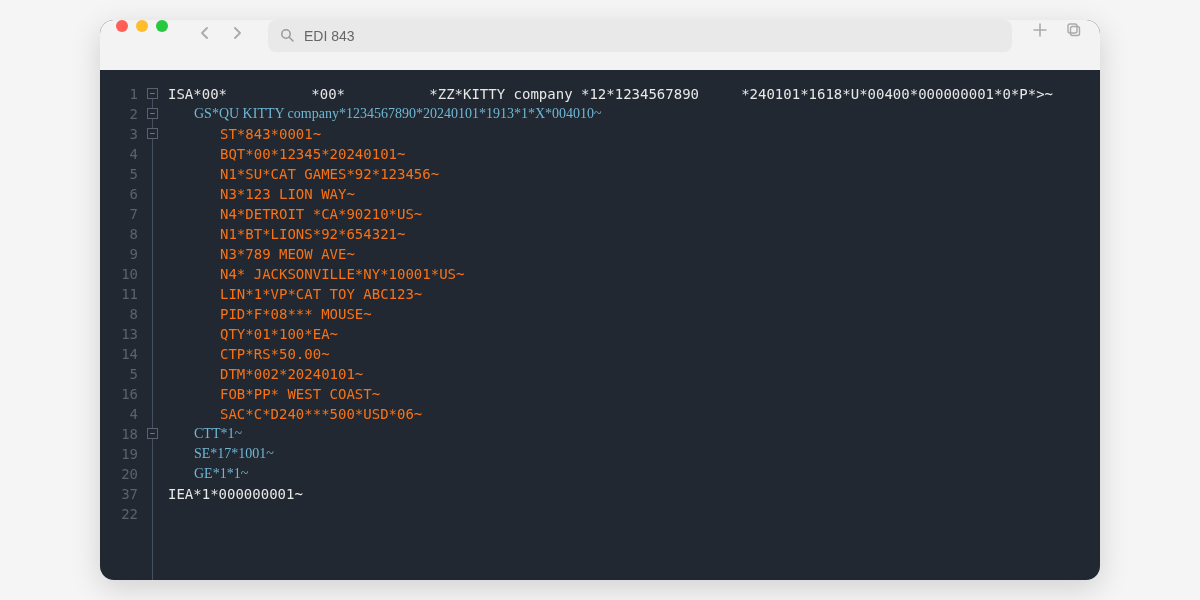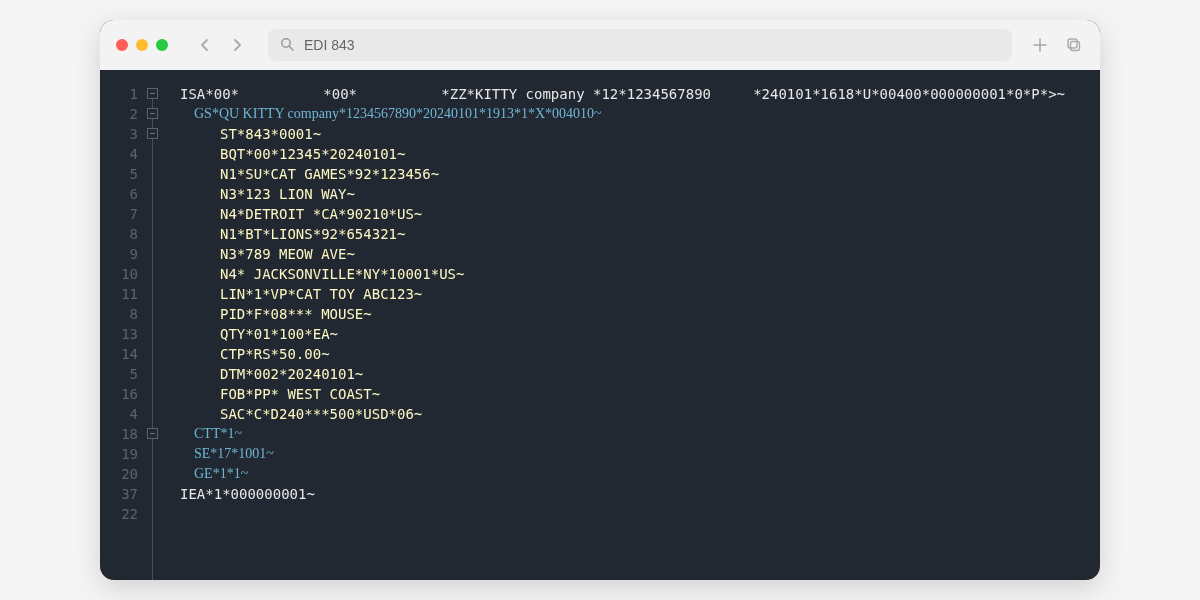--- a/index.html
+++ b/index.html
@@ -20,21 +20,21 @@
     border-radius: 14px;
     box-shadow: 0 8px 30px rgba(0,0,0,0.15);
     display: flex;
     flex-direction: column;
     overflow: hidden;
   }
   .titlebar {
     background: #f3f3f3;
     height: 50px;
     display: flex;
-    align-items: center;
+    align-items: flex-start;
     padding: 0 16px;
     gap: 18px;
   }
   .traffic {
     display: flex;
     gap: 8px;
     align-items: center;
   }
   .dot {
     width: 12px; height: 12px; border-radius: 50%;
@@ -101,23 +101,23 @@
     left:1px;
     width:11px; height:11px;
     border:1px solid #5a6270;
     background:#222831;
     font-size:9px; line-height:9px; text-align:center;
     color:#8a92a0;
     cursor:pointer;
   }
   .code { flex:1; padding-left:4px; white-space:pre; }
   .code div { height:20px; }
-  .c-white { color:#e8e8e8;margin-left:12px; }
+  .c-white { color:#e8e8e8; }
   .c-blue  { color:#6fb7d6; }
-  .c-orange{ color:#fef9c3; }
+  .c-orange{ color:#f97316; }
   .ind1 { padding-left:0px; }
   .ind2 { padding-left:26px;font-family:Liberation Serif, serif; }
   .ind3 { padding-left:52px; }
 </style>
 </head>
 <body>
 
 <div class="window">
   <div class="titlebar">
     <div class="traffic">

